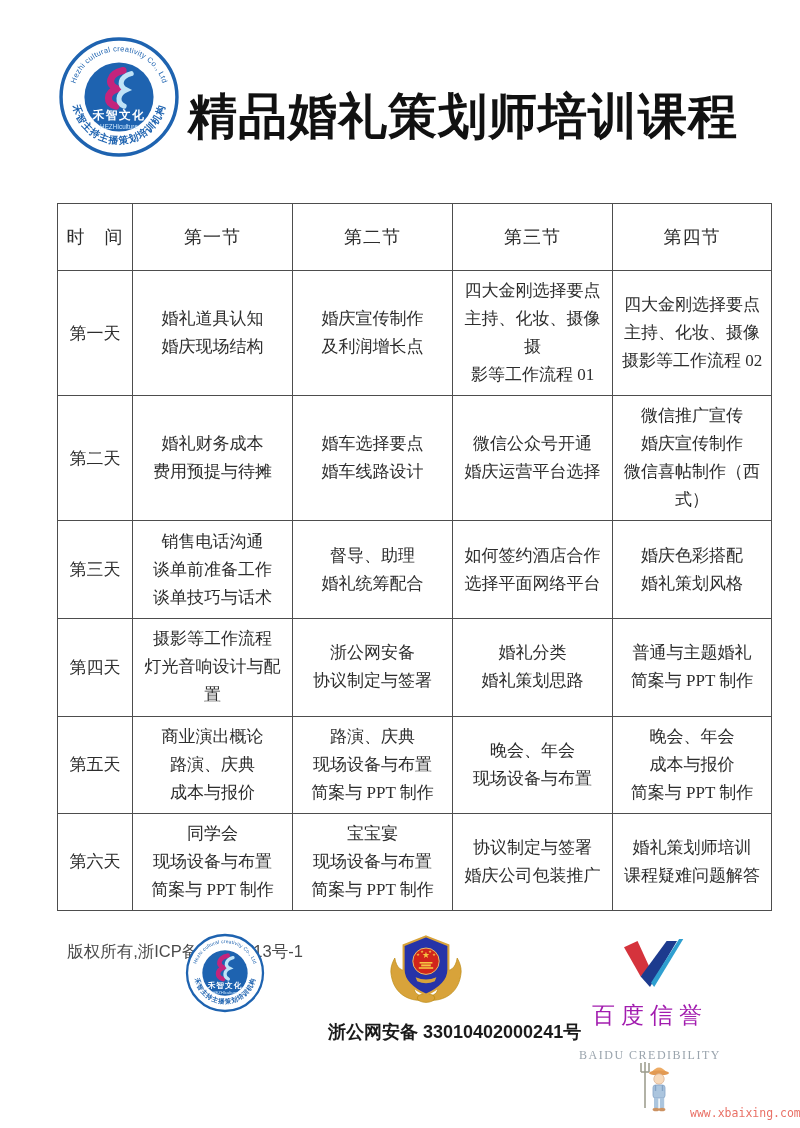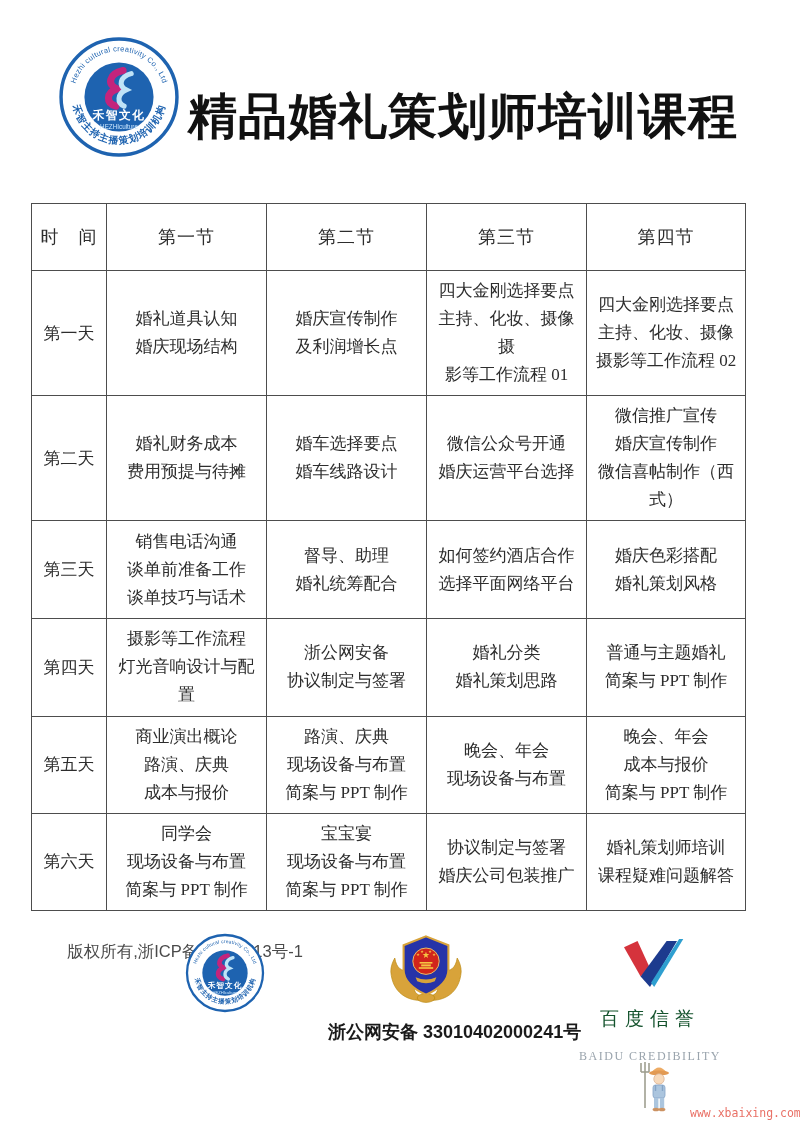--- a/index.html
+++ b/index.html
@@ -12,21 +12,21 @@
   
   .logo-wrap { position:absolute; }
   #logo-header { left:58px; top:36px; width:122px; height:122px; }
   .page-title {
     position:absolute; left:183px; top:84px; width:560px;
     text-align:center; font-size:49px; font-weight:bold; color:#111;
     letter-spacing:1px; white-space:nowrap;
   }
   
   table.course {
-    position:absolute; left:31px; top:203px; width:714px;
+    position:absolute; left:57px; top:203px; width:714px;
     border-collapse:collapse; table-layout:fixed;padding-left:20px;
   }
   table.course th, table.course td {
     border:1px solid #4d4d4d;
     text-align:center; vertical-align:middle;
     color:#2d2d2d; font-weight:normal;
     white-space:pre-line;
   }
   table.course thead th { font-size:18px; height:67px; letter-spacing:1px; }
   table.course tbody th { font-size:17px; }
@@ -39,22 +39,22 @@
   #logo-footer { display:inline-block; width:80px; height:80px; }
   .copyright-text {
     margin-top:8px; font-family:"Liberation Sans", sans-serif;
     font-size:16.5px; color:#4a4a4a; white-space:nowrap;
   }
   .police-text {
     margin-top:6px; font-family:"Liberation Sans", sans-serif;
     font-size:18px; font-weight:bold; color:#1a1a1a; white-space:nowrap;
   }
   .baidu-cn {
-    margin-top:12px; font-family:"Liberation Sans", sans-serif;
-    font-size:19px; color:#14532d; letter-spacing:6px;
+    margin-top:6px; font-family:"Liberation Sans", sans-serif;
+    font-size:23px; color:#a21caf; letter-spacing:6px;
   }
   .baidu-en {
     font-family:Liberation Serif, serif;
     font-size:12px; color:#9aa4ad; letter-spacing:1.5px; margin-top:17px;
   }
   .baidu-cert {
     margin-top:7px; font-family:"Liberation Sans", sans-serif;
     font-size:18px; font-weight:bold; color:#1a1a1a; letter-spacing:2px;
   }
   

